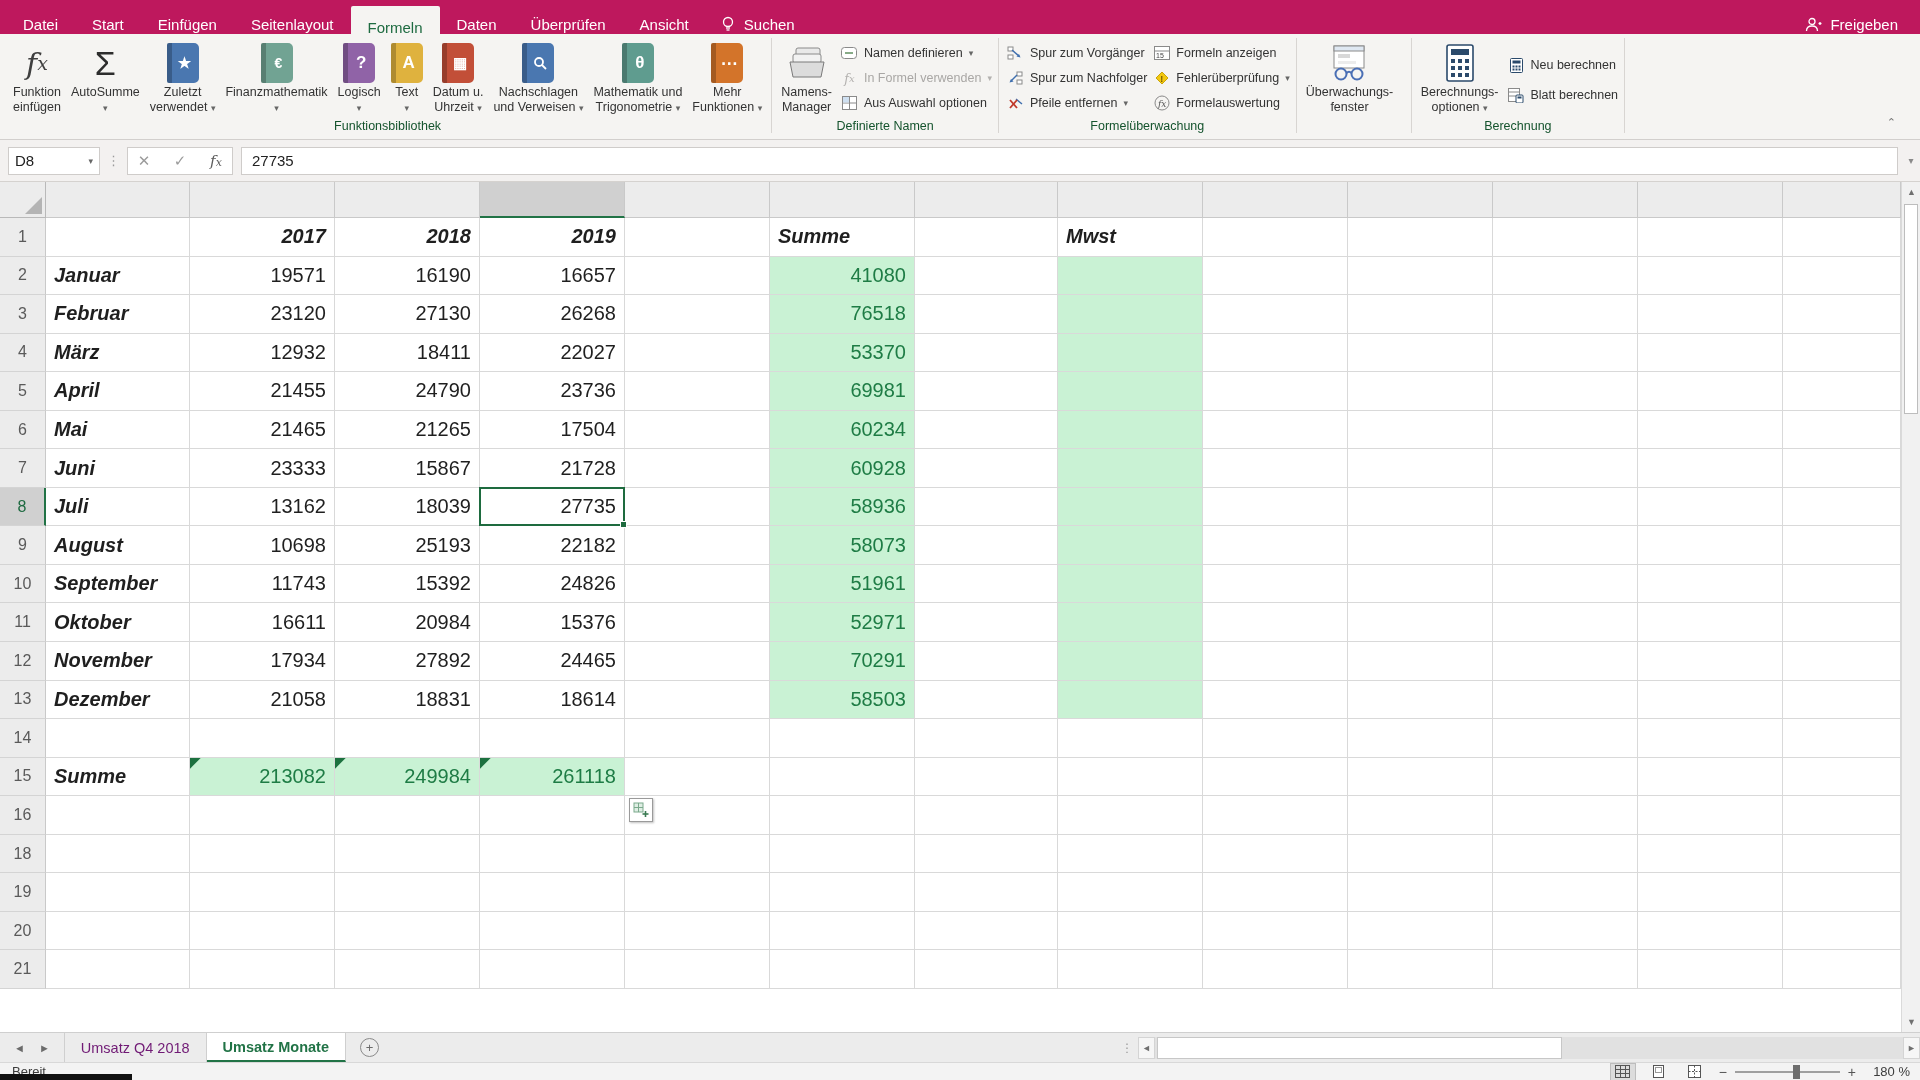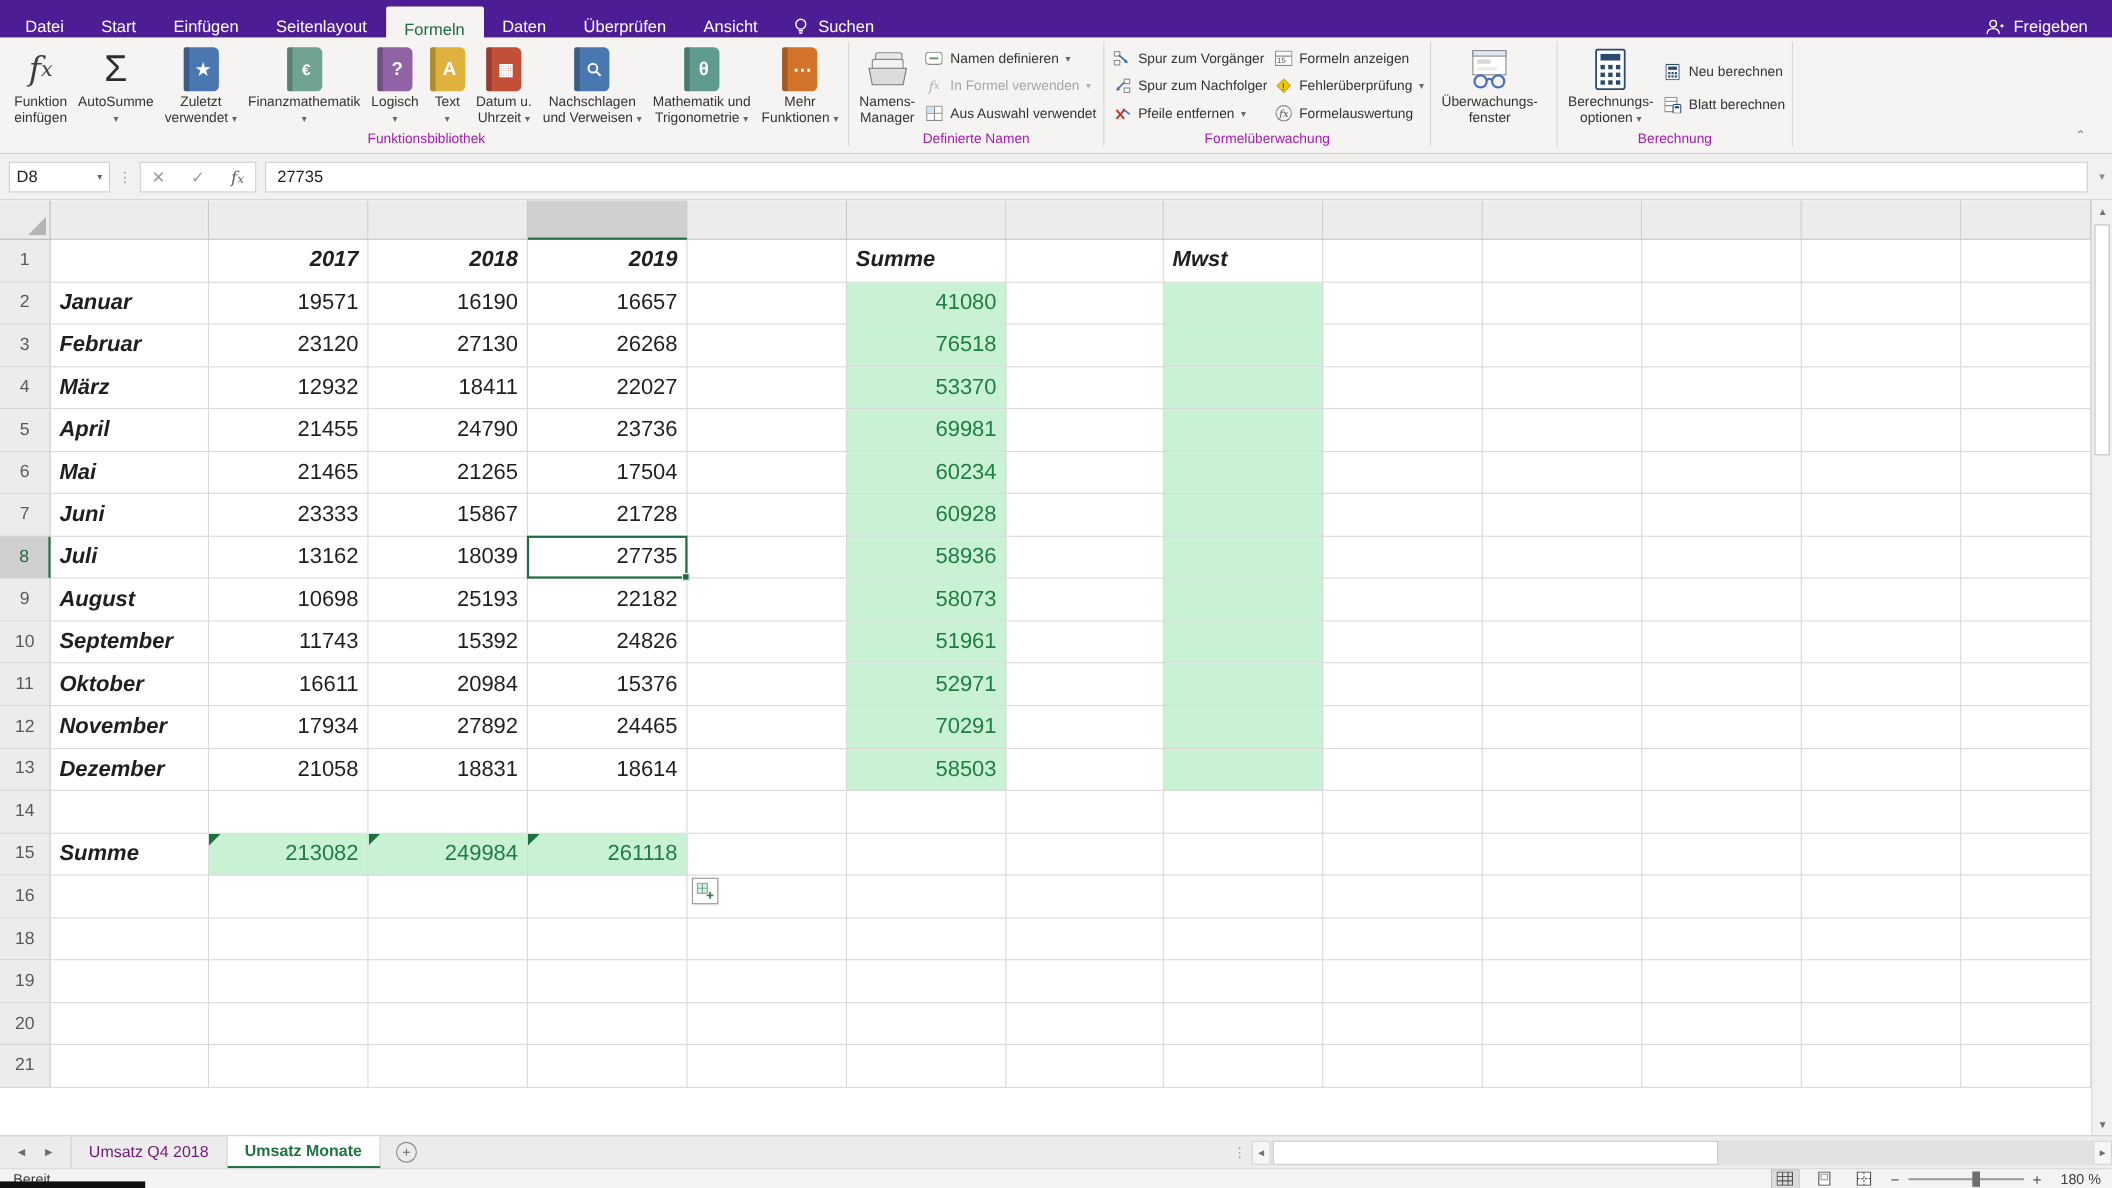--- a/index.html
+++ b/index.html
@@ -2,36 +2,36 @@
 <html><head>
 <meta charset="utf-8">
 <style>
   * { margin:0; padding:0; box-sizing:border-box; }
   html,body { width:1920px; height:1080px; overflow:hidden; background:#fff;
     font-family:"Liberation Sans", sans-serif; }
   #app { position:relative; width:1920px; height:1080px; }
 
   
   .titlebar { position:absolute; top:0; left:0; width:1920px; height:48px;
-    background:#4c1d95; display:flex; align-items:stretch; color:#fff; }
+    background:#be185d; display:flex; align-items:stretch; color:#fff; }
   .menu-items { display:flex; align-items:stretch; padding-left:6px; }
   .menu-item { display:flex; align-items:center; padding:0 17px; font-size:15px;
     color:#fff; cursor:default; }
   .menu-item.active { background:#f5f4f2; color:#1e6b41; margin-top:6px;
     border-radius:2px 2px 0 0; font-weight:400; }
   .menu-search { display:flex; align-items:center; gap:7px; padding:0 14px; font-size:15px; }
   .share { margin-left:auto; display:flex; align-items:center; gap:8px; padding:0 22px; font-size:15px; }
 
   
   .ribbon { position:absolute; top:34px; left:0; width:1920px; height:106px;
     background:#f5f4f2; border-bottom:1px solid #d2cfcd; }
   .ribbon-inner { display:flex; height:105px; padding-left:4px; }
   .rgroup { display:flex; flex-direction:column; height:100%; position:relative; }
   .rgroup-content { flex:1; display:flex; align-items:stretch; padding:3px 4px 0 4px; }
-  .rgroup-label { height:22px; text-align:center; font-size:12.5px; color:#a21caf;
+  .rgroup-label { height:22px; text-align:center; font-size:12.5px; color:#14532d;
     line-height:18px; }
   .rgroup-sep { width:1px; background:#d8d5d2; margin:4px 0 6px 0; }
 
   .bigbtn { display:flex; flex-direction:column; align-items:center; justify-content:flex-start;
     padding:4px 5px 0 5px; cursor:default; }
   .bigbtn .bicon { height:44px; display:flex; align-items:center; justify-content:center; }
   .bigbtn .blabel { font-size:12.5px; color:#333; text-align:center; line-height:15px; }
   .caret { font-size:9px; color:#666; }
 
   .book { width:32px; height:40px; border-radius:2px 5px 5px 2px; position:relative;
@@ -295,21 +295,21 @@
             </div>
             <div class="smallbtn">
               <span class="sicon">
                   <svg width="15" height="14" viewBox="0 0 15 14">
                     <rect x="0.5" y="0.5" width="14" height="13" fill="#fff" stroke="#8a8a8a"></rect>
                     <line x1="0.5" y1="7" x2="14.5" y2="7" stroke="#8a8a8a"></line>
                     <line x1="7.5" y1="0.5" x2="7.5" y2="13.5" stroke="#8a8a8a"></line>
                     <rect x="1" y="1" width="6" height="5.5" fill="#cfe0f1"></rect>
                   </svg>
                 </span>
-              <span>Aus Auswahl verwendet</span>
+              <span>Aus Auswahl optionen</span>
             </div>
           </div>
         </div>
         <div class="rgroup-label">Definierte Namen</div>
       </div>
       <div class="rgroup-sep"></div>
 
       <div class="rgroup">
         <div class="rgroup-content">
           <div class="smallcol">

